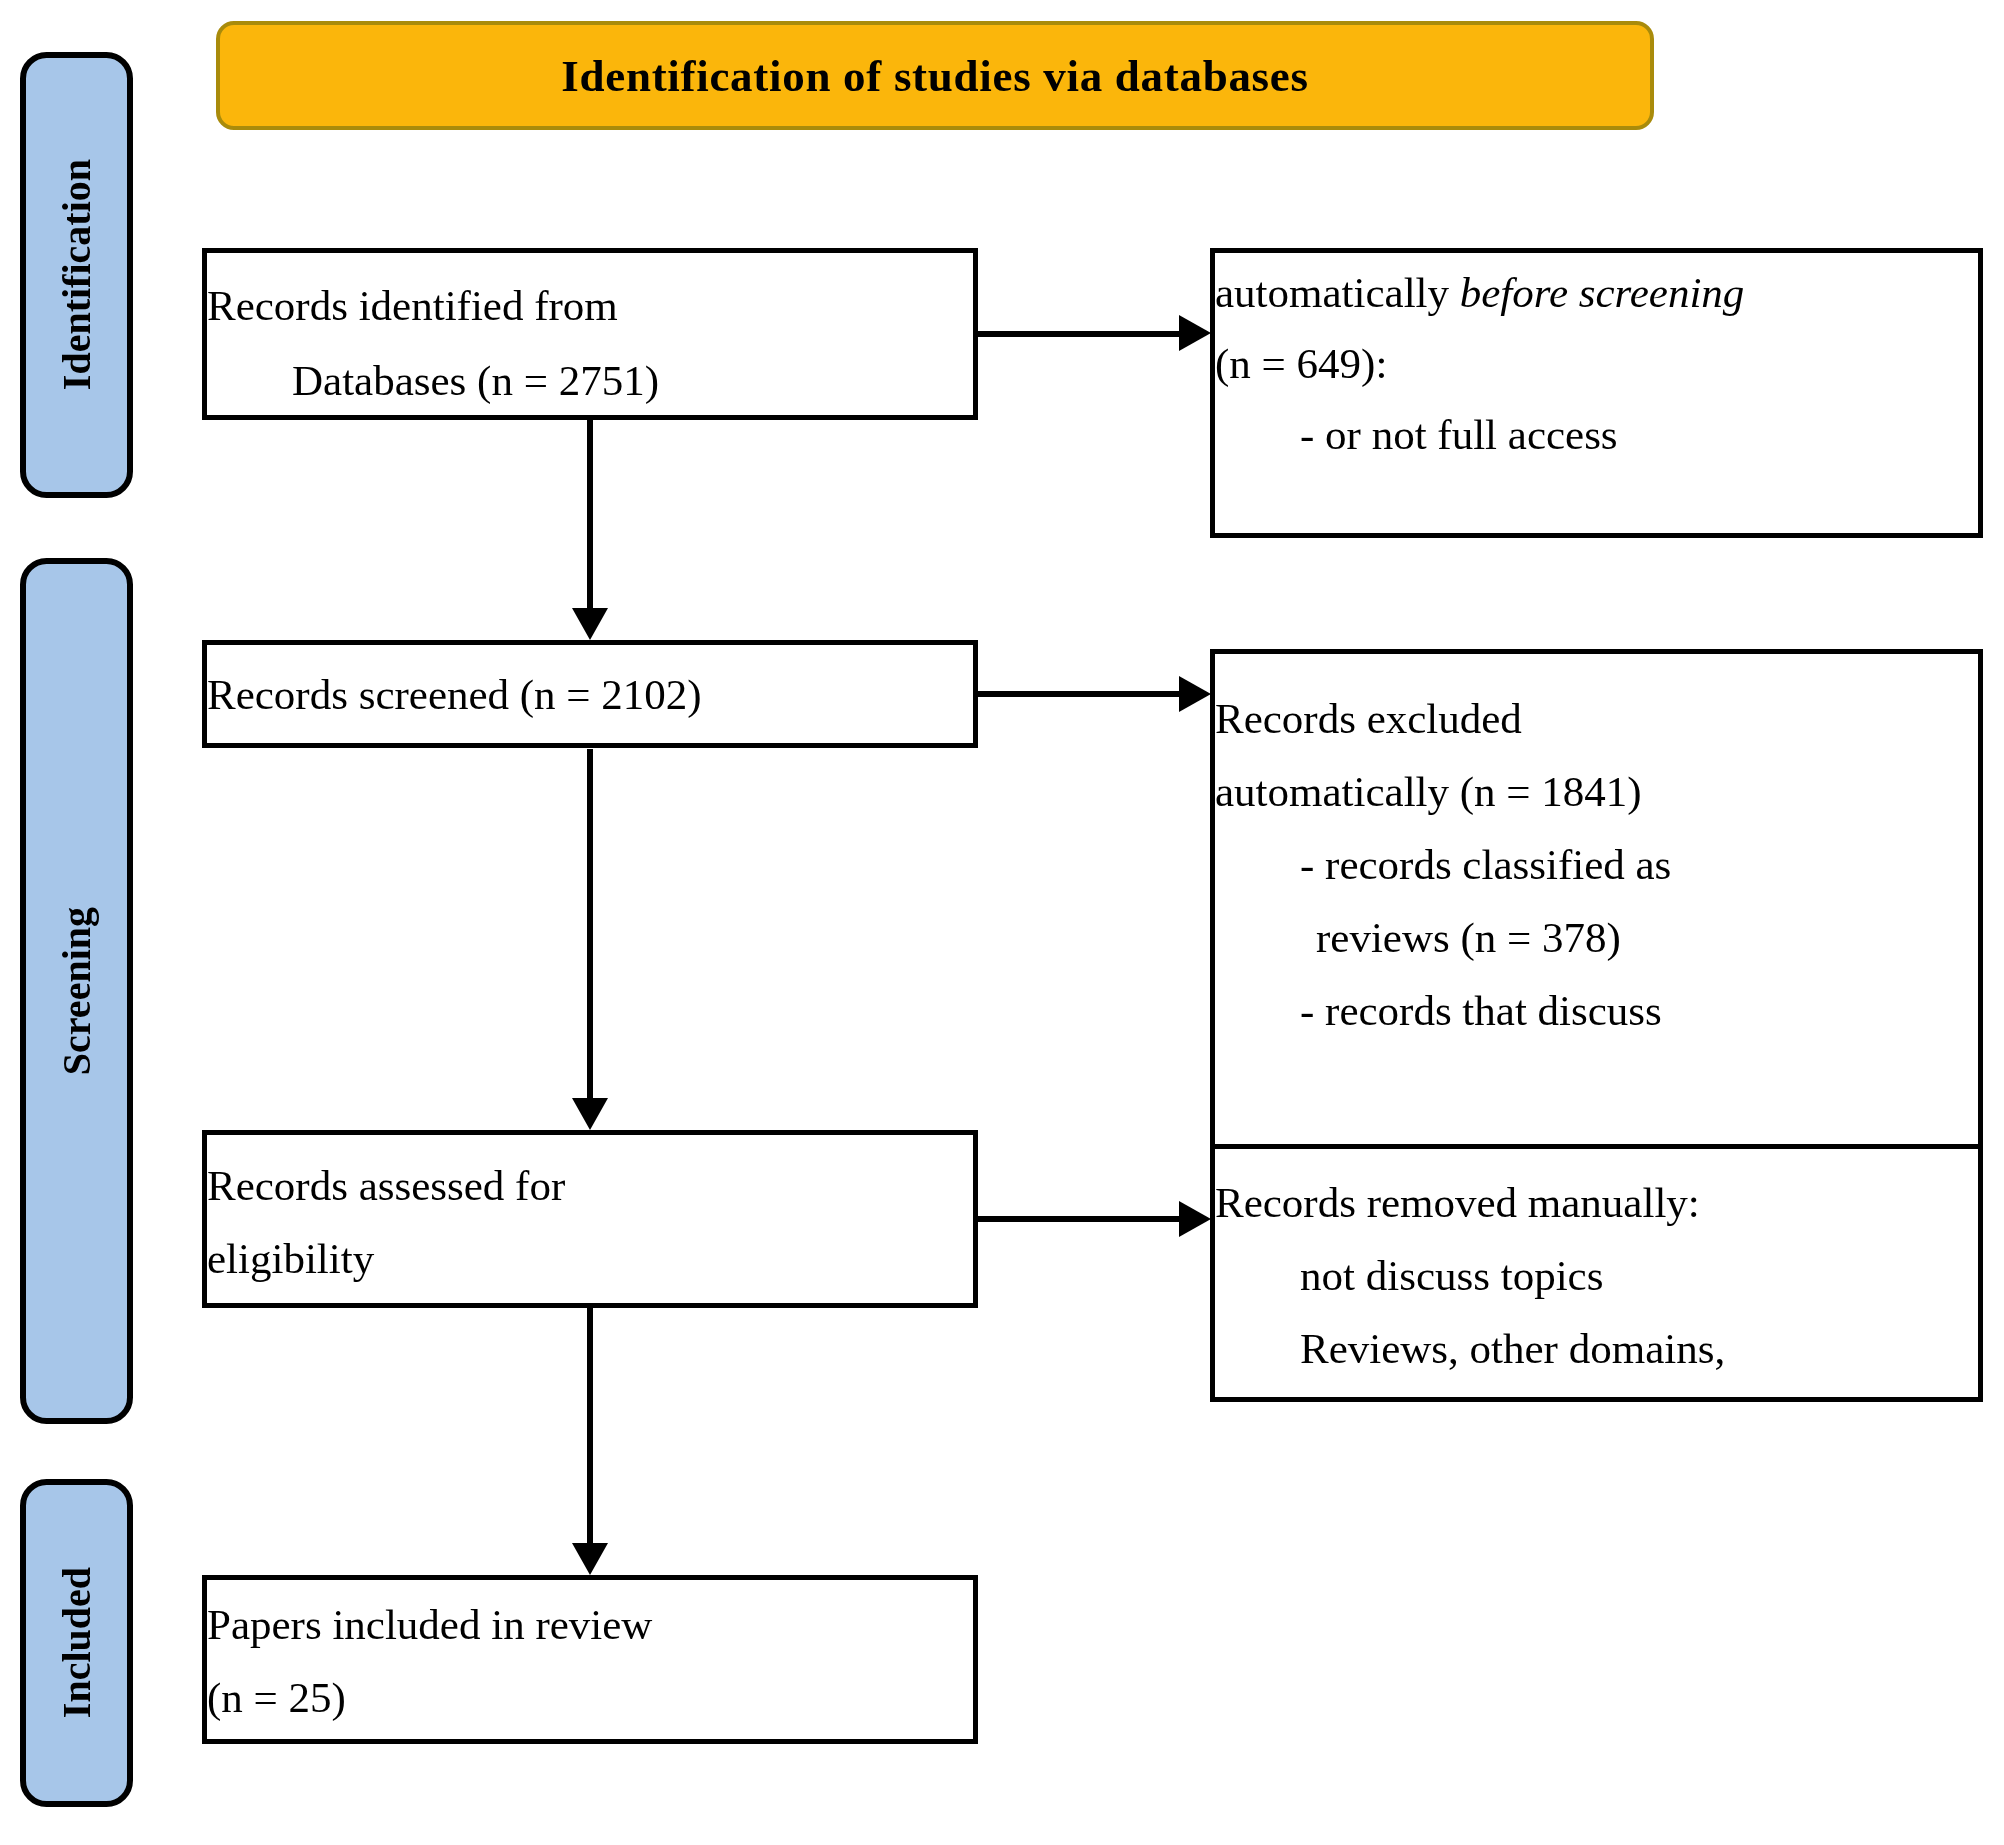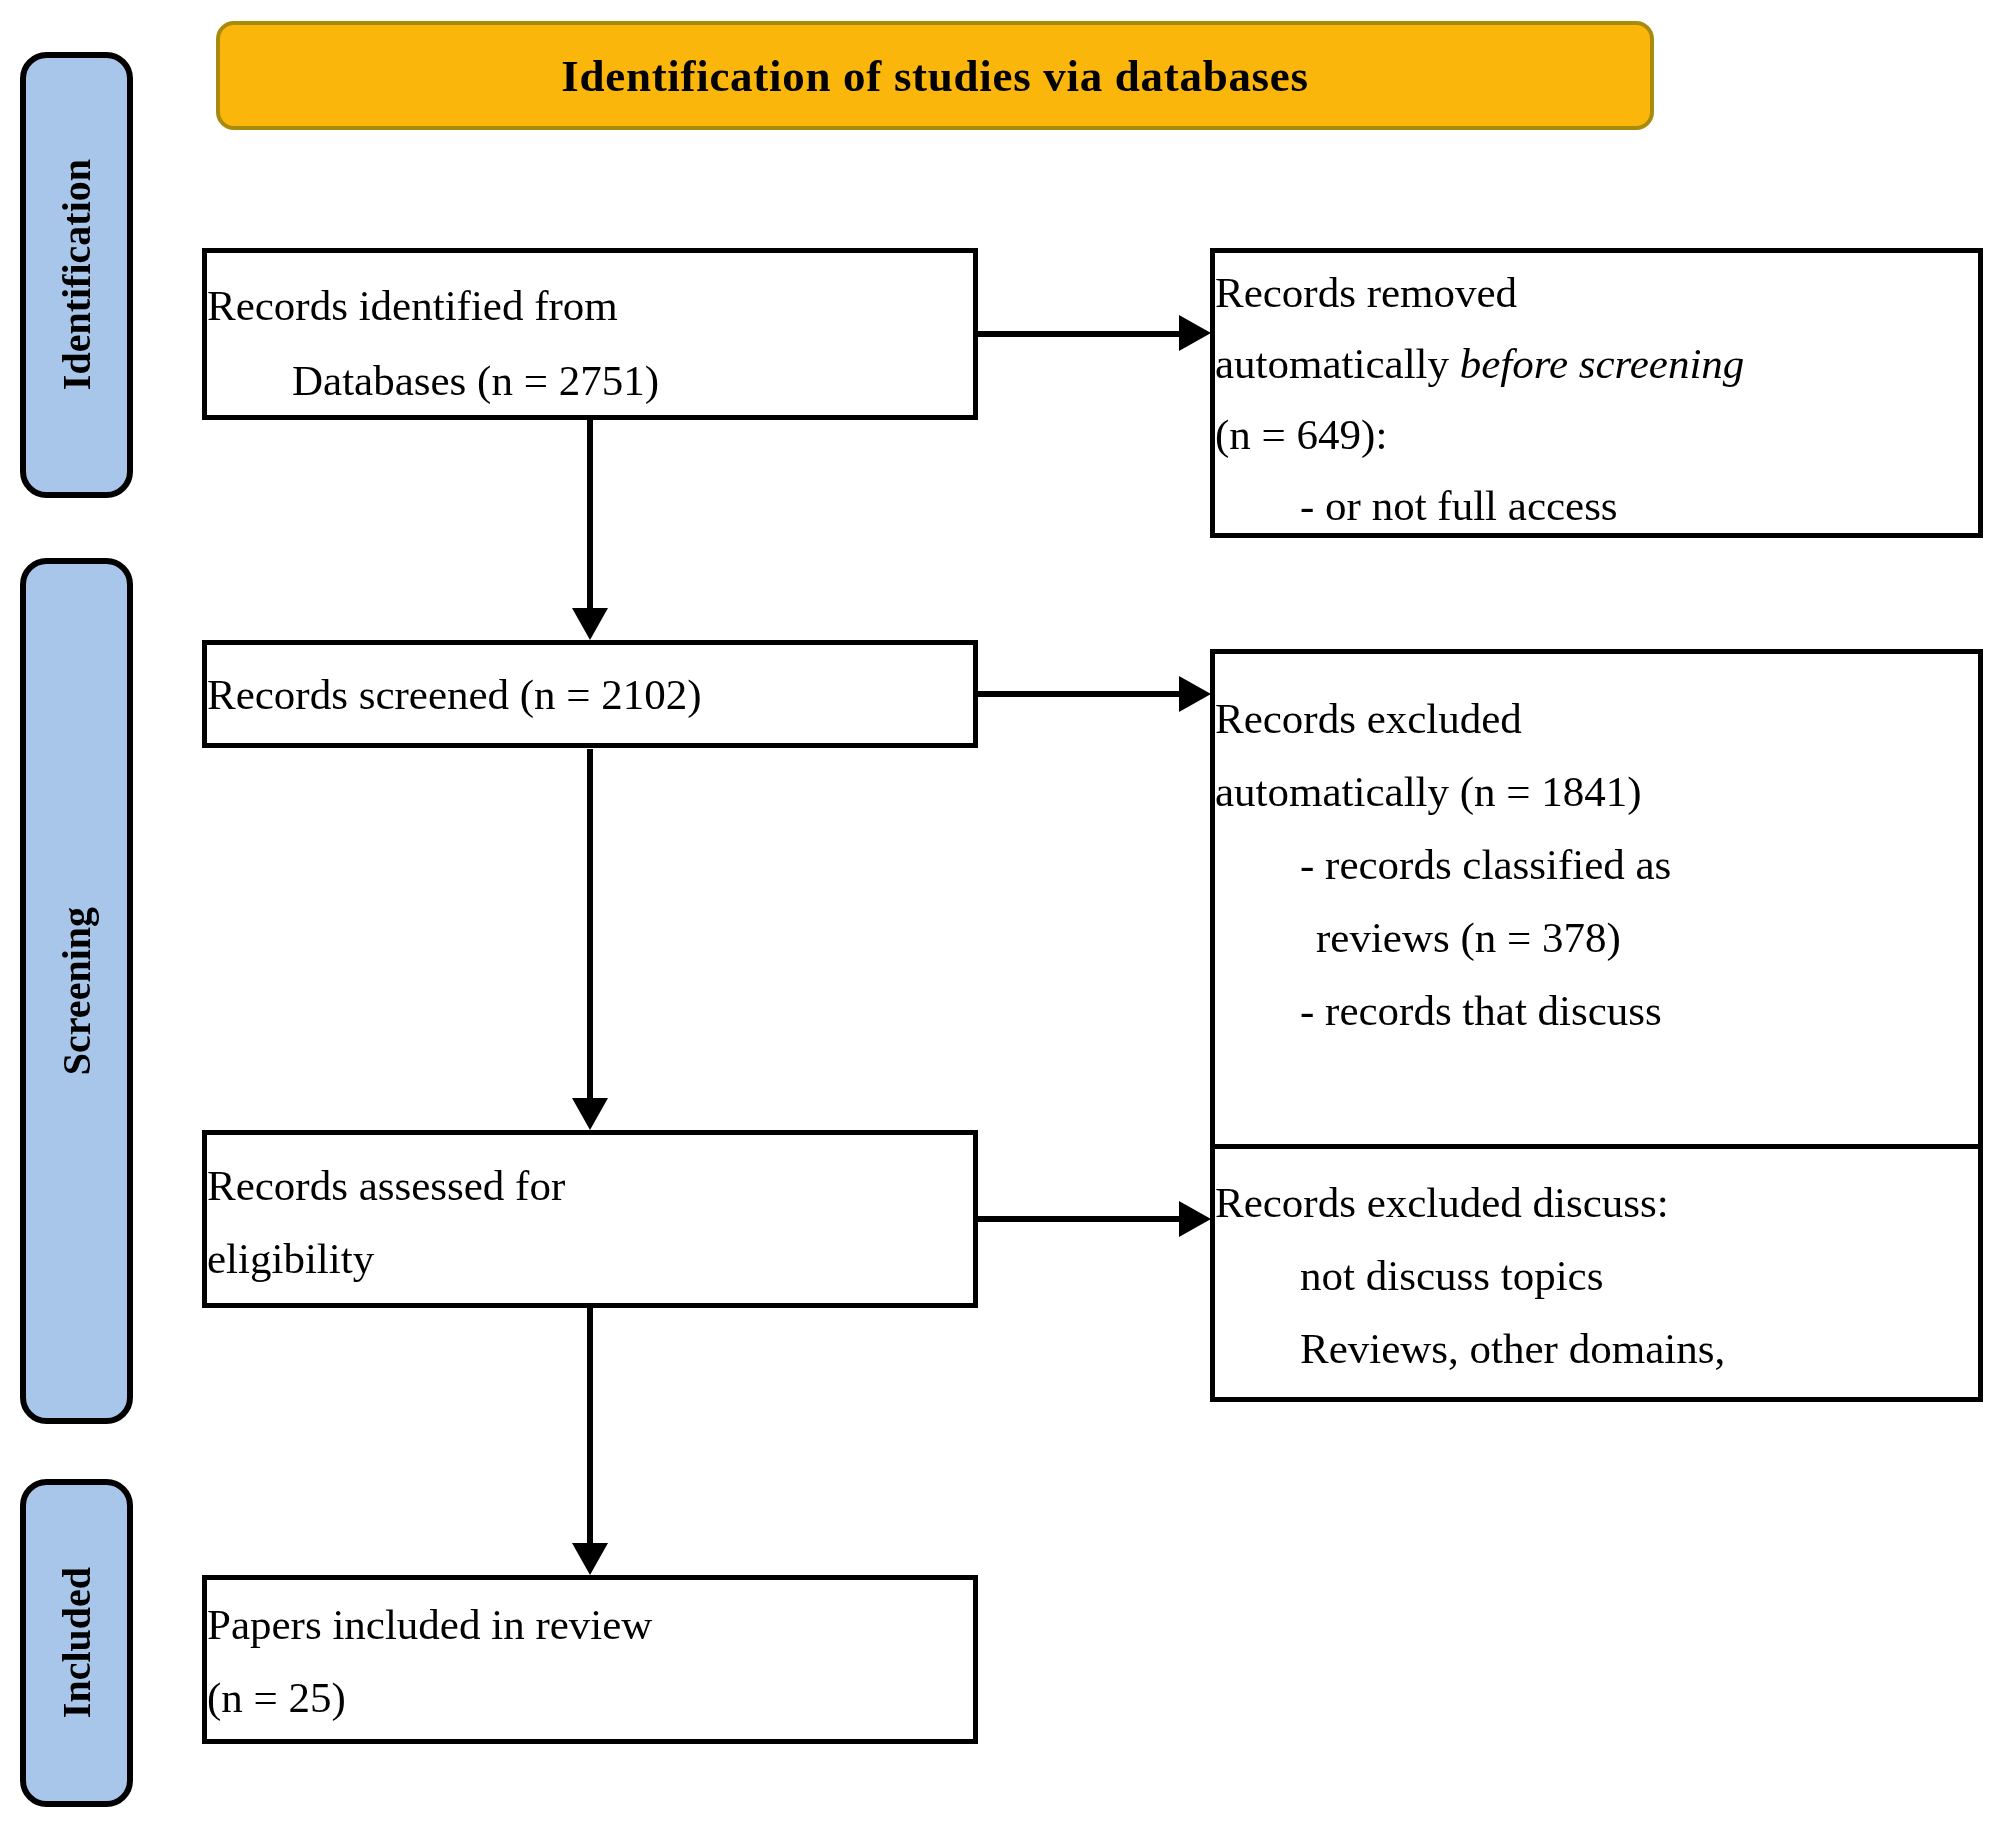--- a/index.html
+++ b/index.html
@@ -108,21 +108,20 @@
   <div class="stage included">
     <span class="vtext">Included</span>
   </div>
 
   <div class="fbox box-identified">
     <div class="bline">Records identified from</div>
     <div class="bline"><span class="ind">Databases (n = 2751)</span></div>
   </div>
 
   <div class="fbox box-removed">
-    <div class="bline">Records removed</div>
     <div class="bline"><span>automatically </span><span class="italic">before screening</span></div>
     <div class="bline">(n = 649):</div>
     <div class="bline"><span class="ind">- or not full access</span></div>
   </div>
 
   <div class="fbox box-screened">
     <div class="bline">Records screened (n = 2102)</div>
   </div>
 
   <div class="fbox box-excluded-auto">
@@ -132,21 +131,21 @@
     <div class="bline"><span class="ind-b">reviews (n = 378)</span></div>
     <div class="bline"><span class="ind">- records that discuss</span></div>
   </div>
 
   <div class="fbox box-assessed">
     <div class="bline">Records assessed for</div>
     <div class="bline">eligibility</div>
   </div>
 
   <div class="fbox box-excluded-manual">
-    <div class="bline">Records excluded discuss:</div>
+    <div class="bline">Records removed manually:</div>
     <div class="bline"><span class="ind">not discuss topics</span></div>
     <div class="bline"><span class="ind">Reviews, other domains,</span></div>
   </div>
 
   <div class="fbox box-included">
     <div class="bline">Papers included in review</div>
     <div class="bline">(n = 25)</div>
   </div>
 
   <div>

